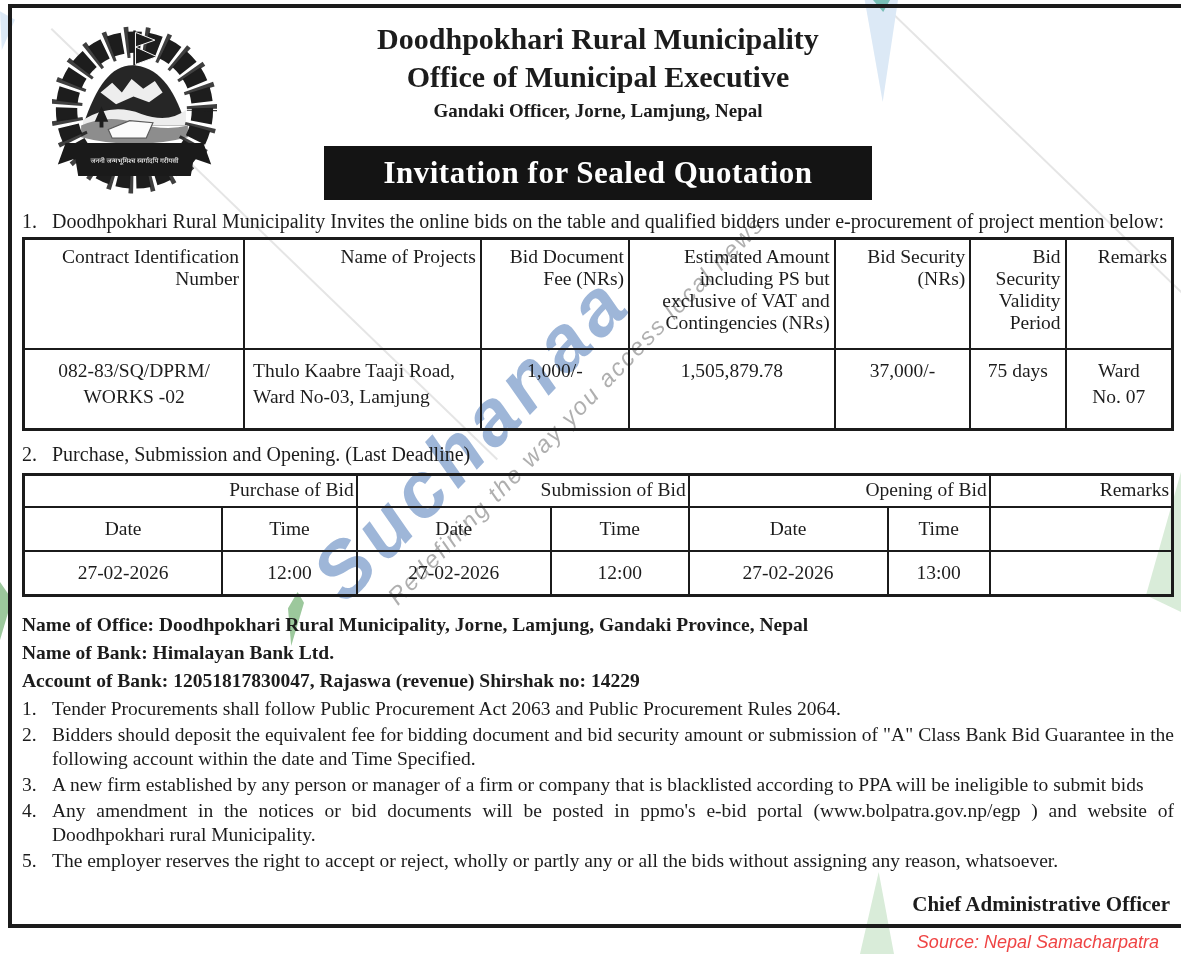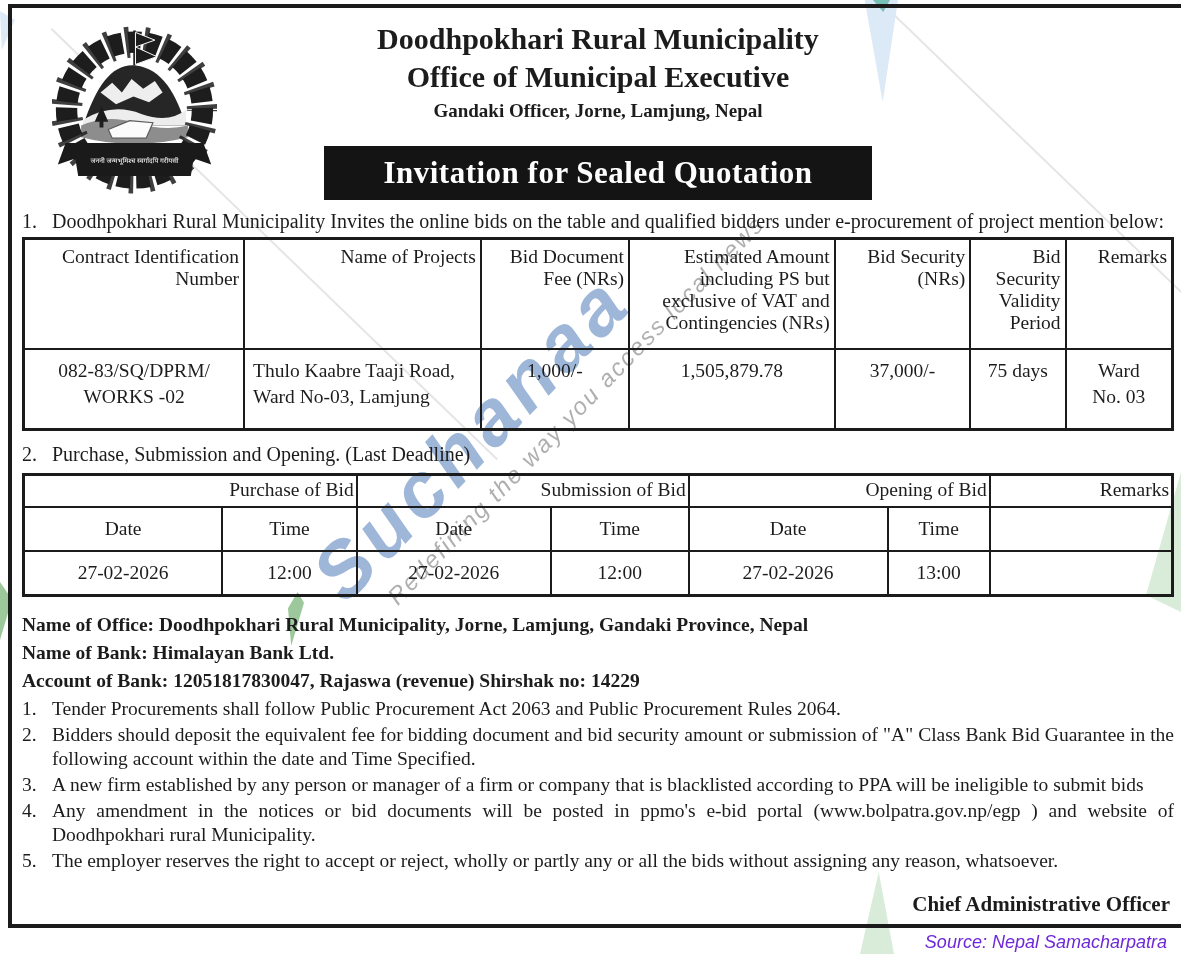--- a/index.html
+++ b/index.html
@@ -58,22 +58,22 @@
   #project-table td.cell-name{text-align:left;padding-left:8px;}
   #schedule-table{margin-top:5px;}
   #schedule-table th{height:24px;padding:3px 2px;}
   #schedule-table td{height:24px;padding:8px 2px;}
   .sched-title{margin-top:10px;font-size:20px;}
   
   .bank-block{margin-top:14px;font-weight:bold;font-size:19.5px;line-height:28px;}
   .terms{margin-top:2px;}
   .terms .numbered{margin:2px 0 0;font-size:19.5px;line-height:24px;}
   .signature{margin-top:19px;text-align:right;font-size:21px;font-weight:bold;padding-right:4px;}
-  .source-line{position:absolute;right:14px;top:932px;font-family:"Liberation Sans","DejaVu Sans",sans-serif;
-    font-style:italic;font-size:18px;color:#6d28d9;}
+  .source-line{position:absolute;right:22px;top:932px;font-family:"Liberation Sans","DejaVu Sans",sans-serif;
+    font-style:italic;font-size:18px;color:#ef4444;}
 </style>
 </head>
 <body>
 
 <div class="page">
 
   <div class="crease" id="crease-a"></div>
   <div class="crease" id="crease-b"></div>
   <div class="decor" id="sliver-topleft"></div>
   <div class="decor" id="spike-top"></div>
@@ -151,21 +151,21 @@
         <td class="cell-name">
           <div>Thulo Kaabre Taaji Road,</div>
           <div>Ward No-03, Lamjung</div>
         </td>
         <td>1,000/-</td>
         <td>1,505,879.78</td>
         <td>37,000/-</td>
         <td>75 days</td>
         <td>
           <div>Ward</div>
-          <div>No. 03</div>
+          <div>No. 07</div>
         </td>
       </tr>
     </tbody>
       </table>
 
     <div class="numbered sched-title">
       <span class="num">2.</span>
       <span class="txt" style="text-align:left">Purchase, Submission and Opening. (Last Deadline)</span>
     </div>
 

